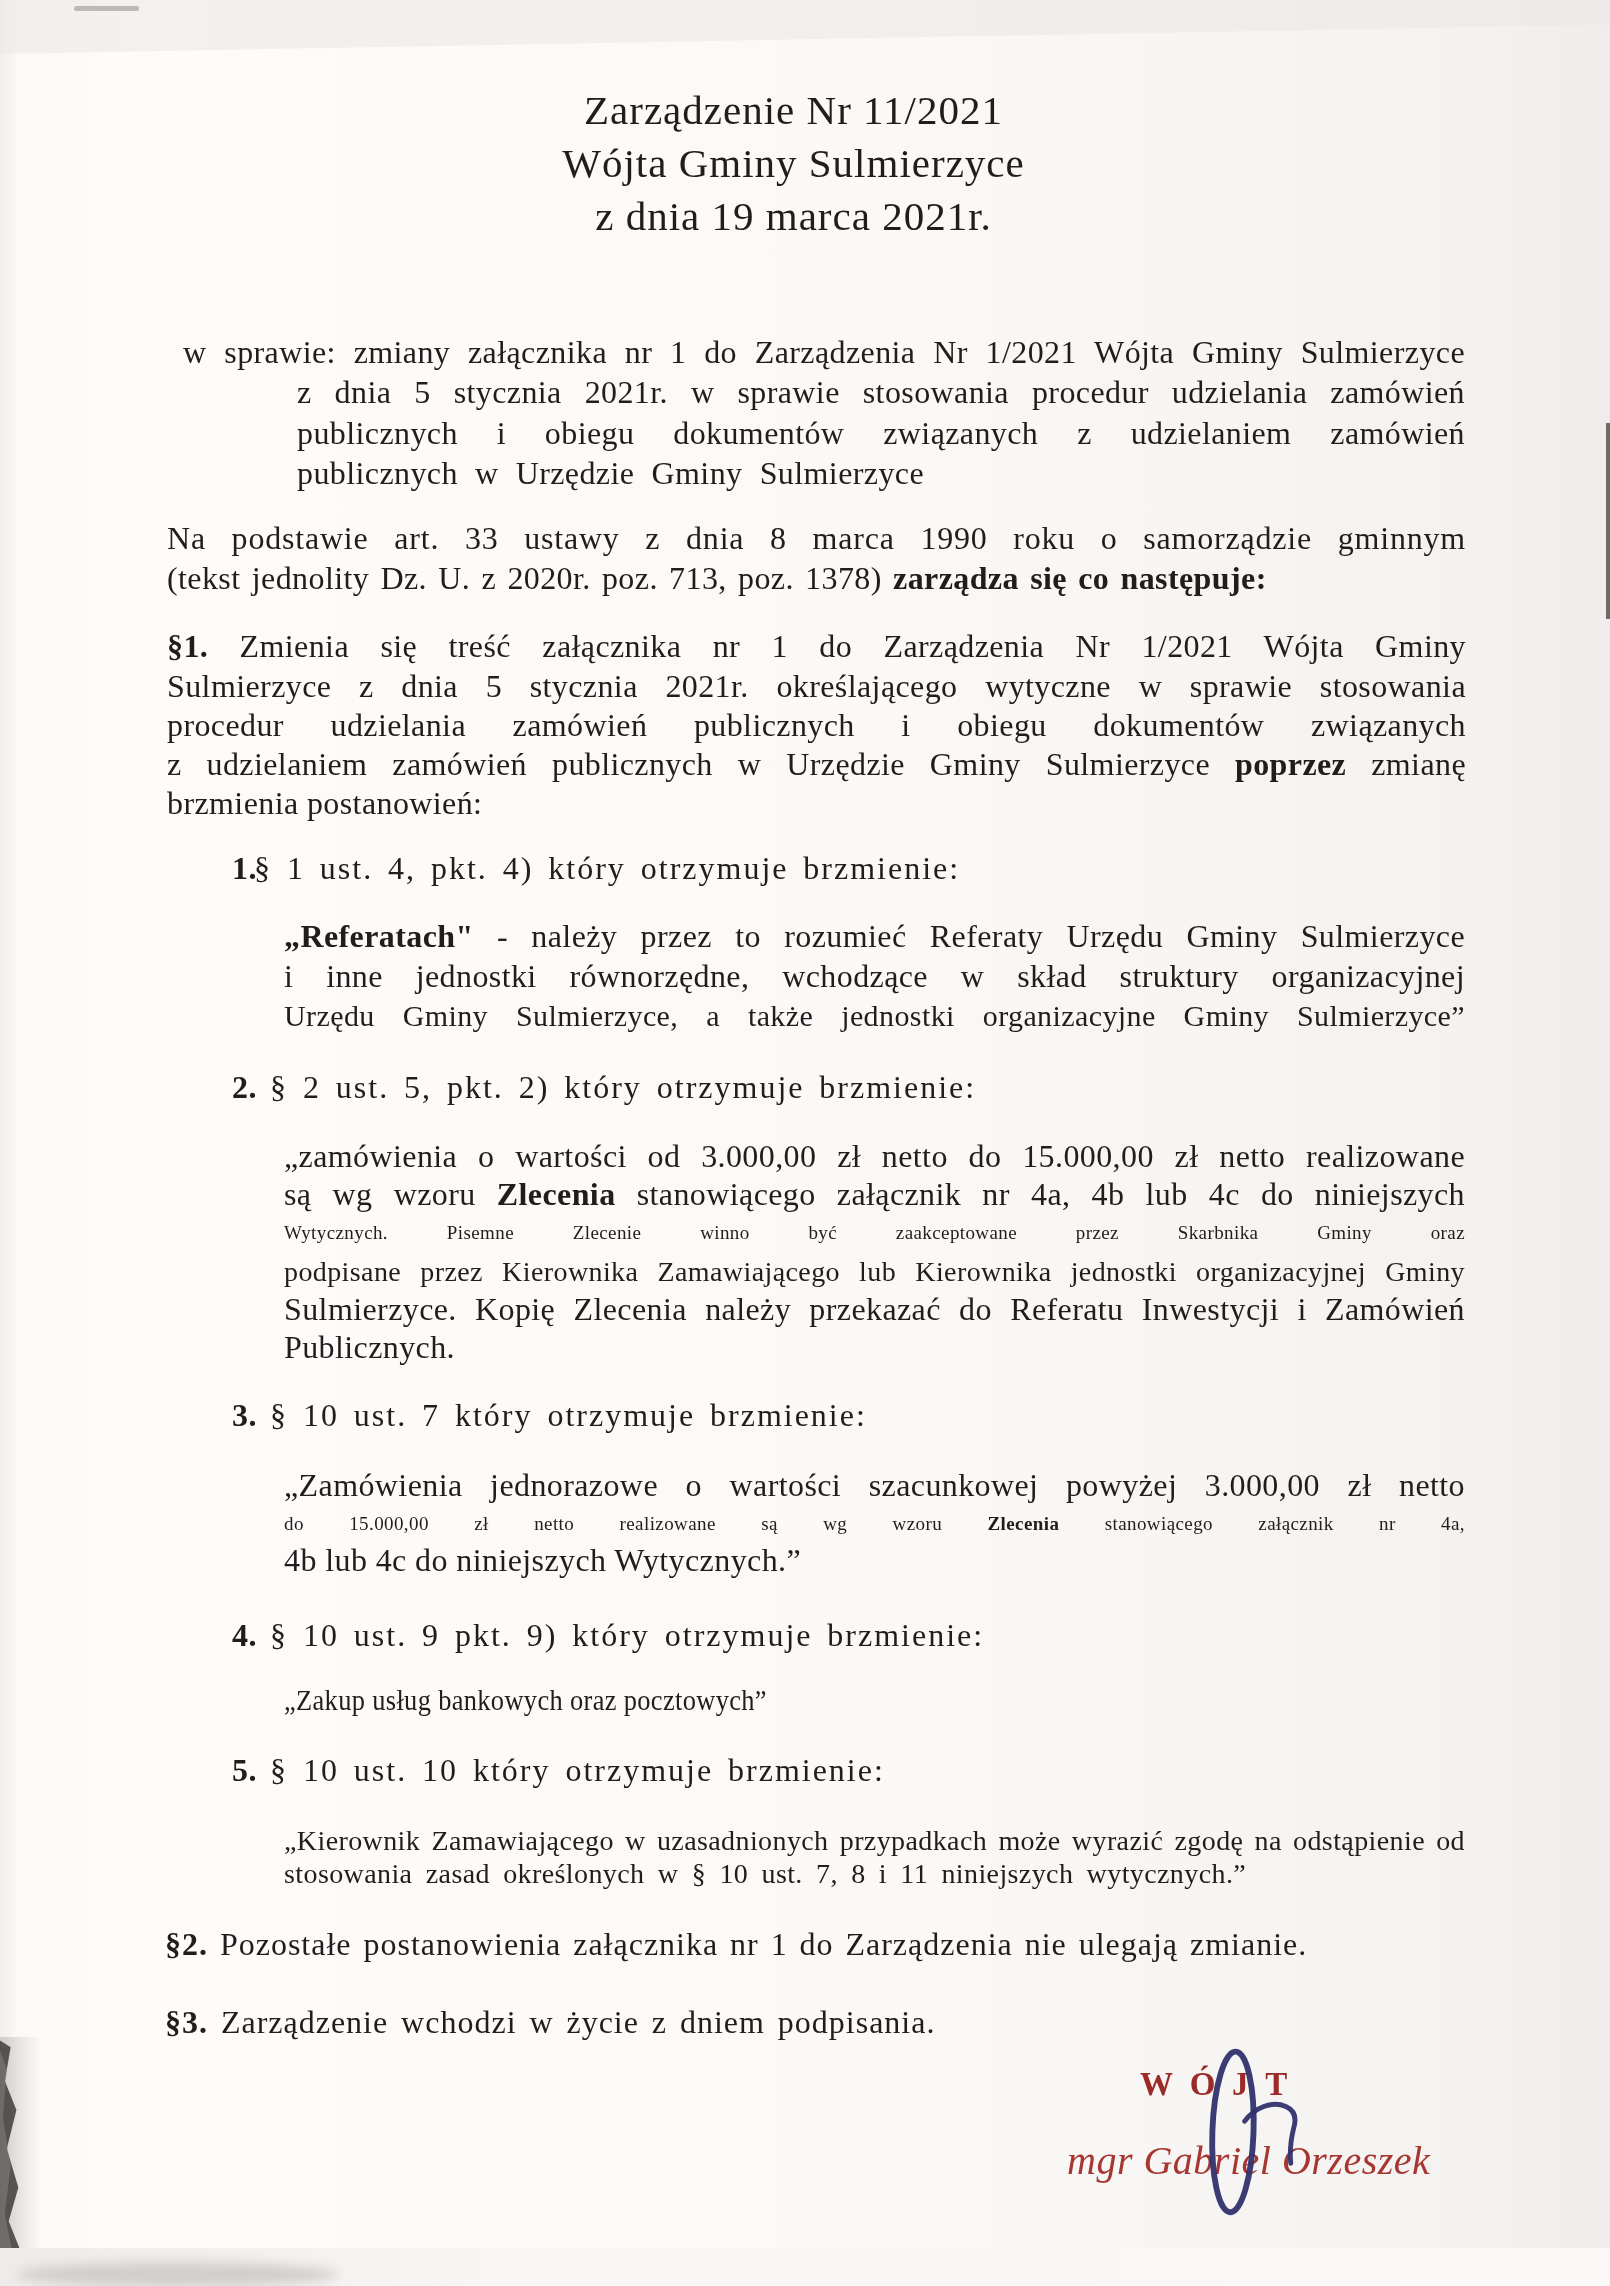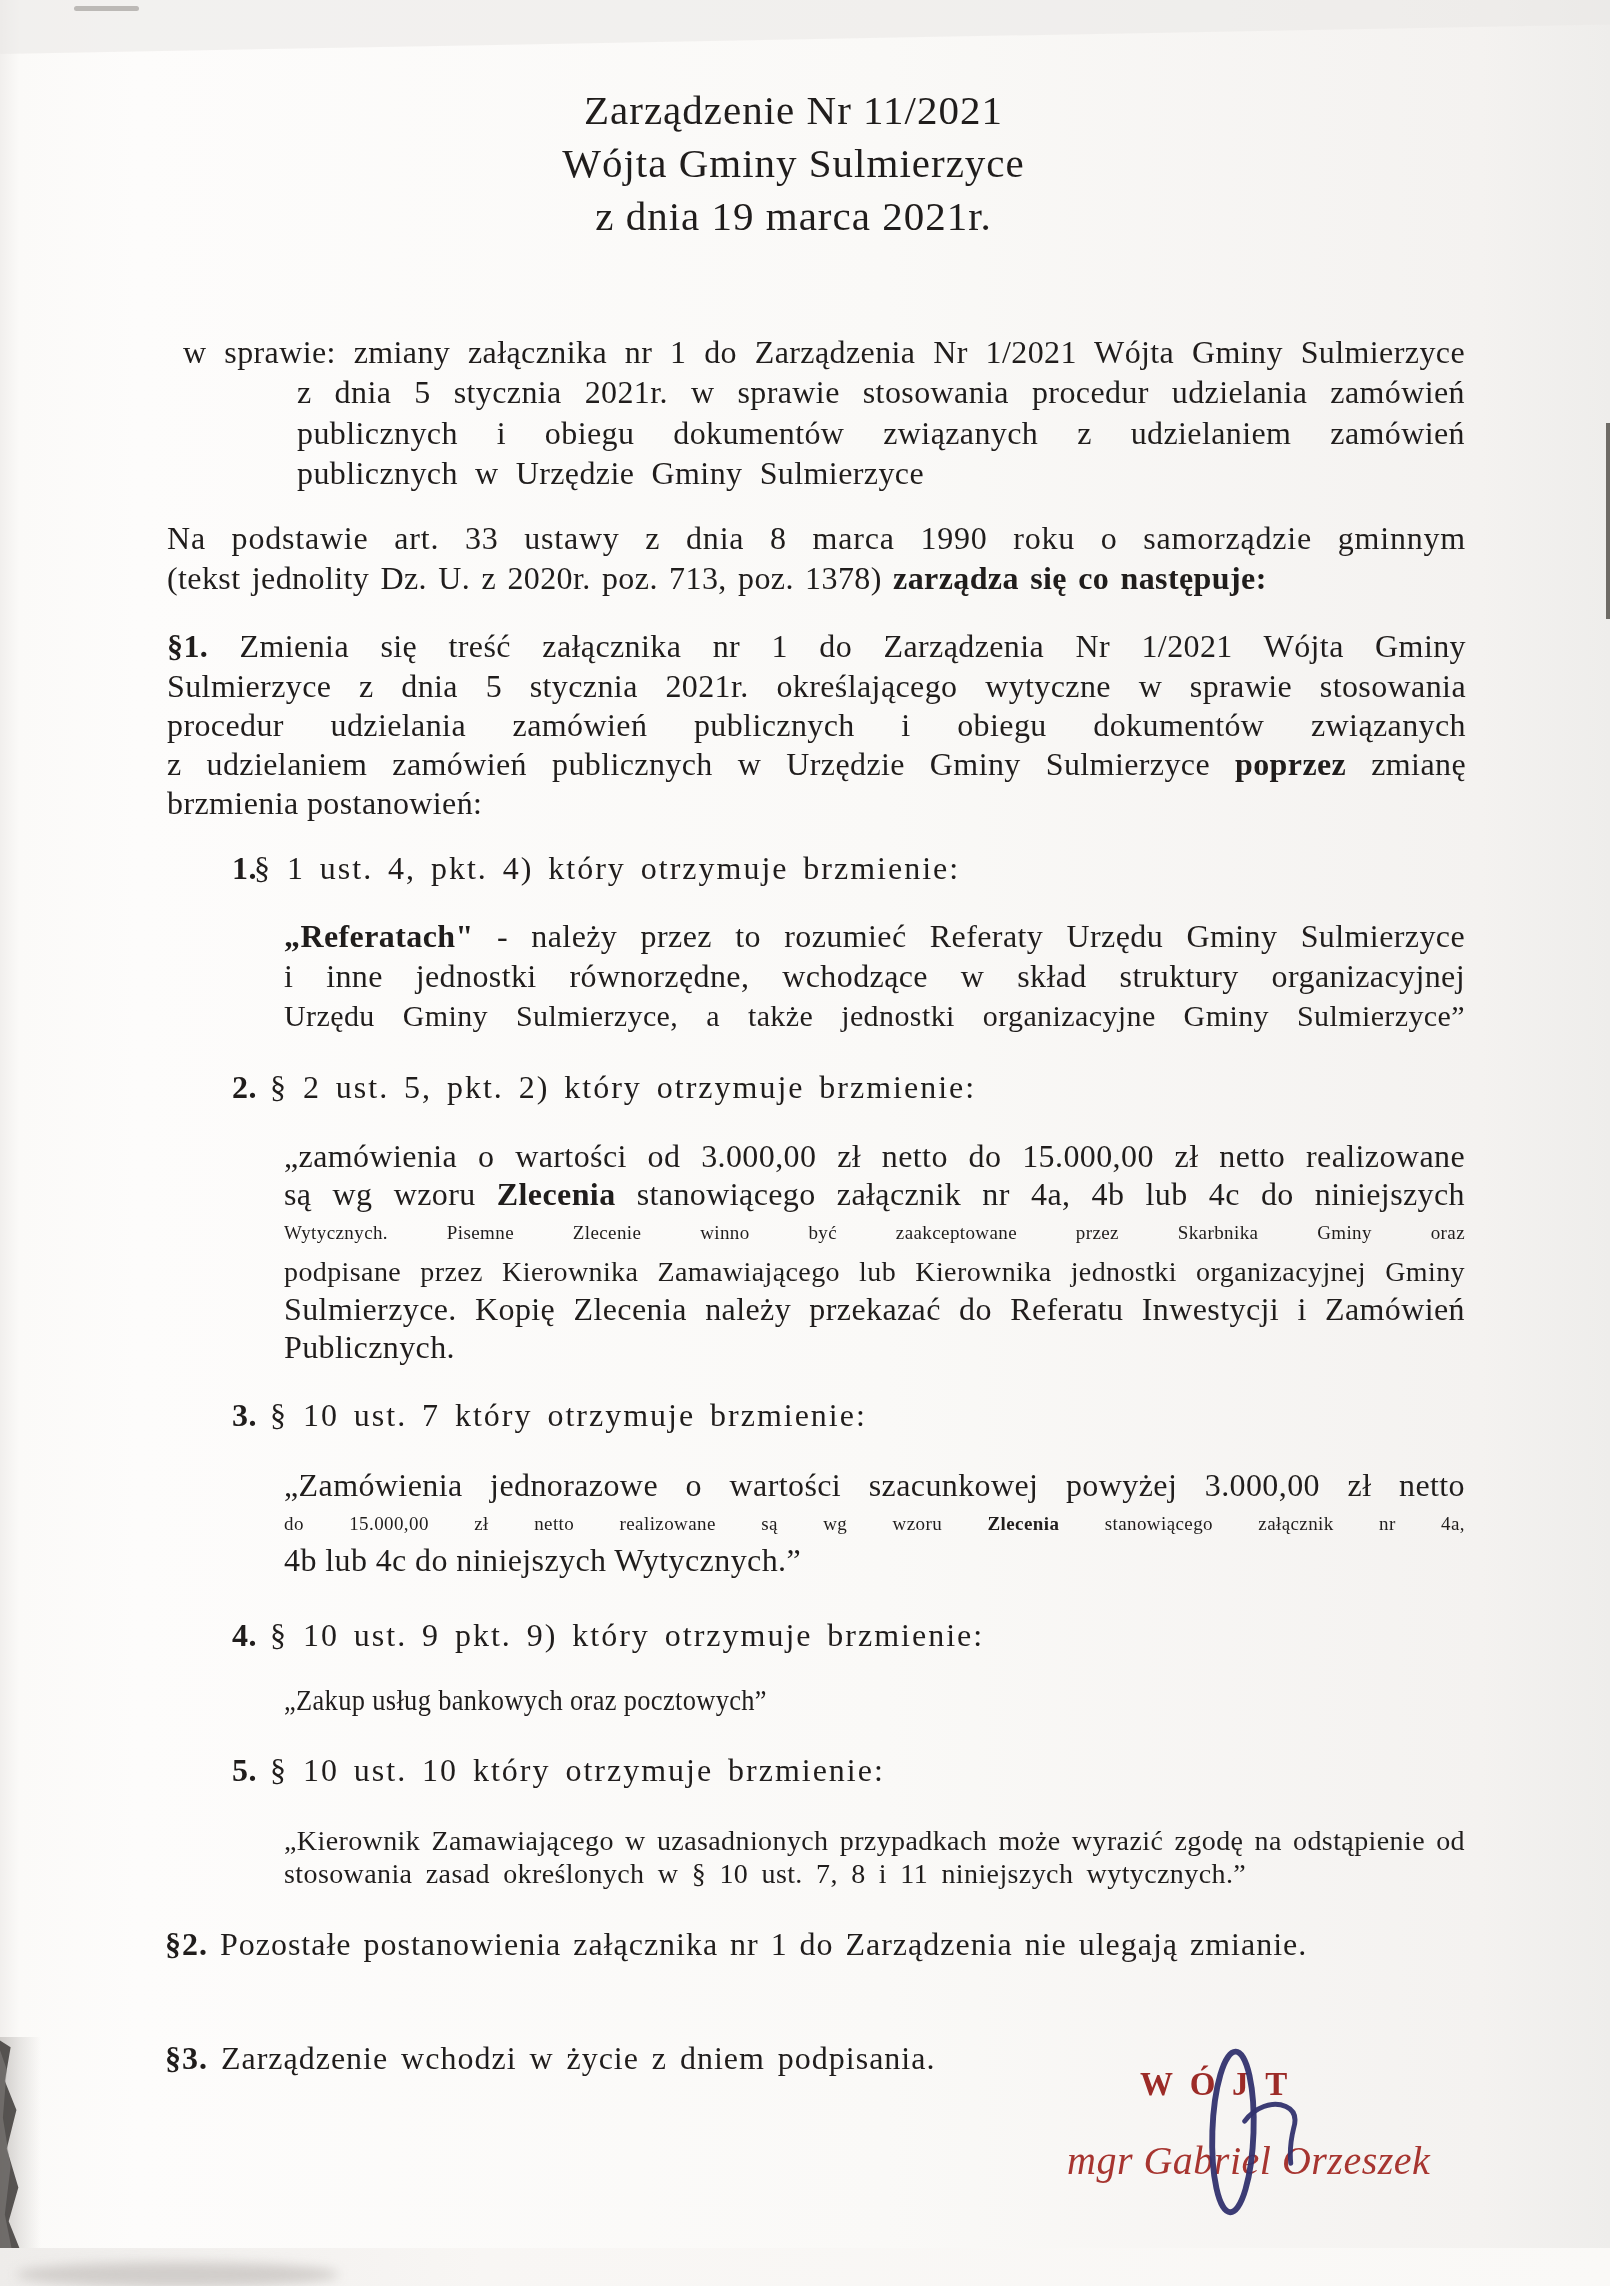--- a/index.html
+++ b/index.html
@@ -95,21 +95,21 @@
   <div class="ln ih" style="left:270px;top:1616px;">§ 10 ust. 9 pkt. 9) który otrzymuje brzmienie:</div>
   <div class="ln fs31 q4c" style="left:284px;top:1680px;">„Zakup usług bankowych oraz pocztowych”</div>
 
   <div class="ln b" style="left:232px;top:1751px;">5.</div>
   <div class="ln ih" style="left:270px;top:1751px;">§ 10 ust. 10 który otrzymuje brzmienie:</div>
   <div class="ln jl fs29" style="left:284px;top:1821px;width:1181px;">„Kierownik Zamawiającego w uzasadnionych przypadkach może wyrazić zgodę na odstąpienie od</div>
   <div class="ln fs29" style="left:284px;top:1854px;word-spacing:5.9px;">stosowania zasad określonych w § 10 ust. 7, 8 i 11 niniejszych wytycznych.”</div>
 
   <div class="ln" style="left:165px;top:1925px;letter-spacing:1px;word-spacing:2.9px;"><span class="b">§2.</span><span> Pozostałe postanowienia załącznika nr 1 do Zarządzenia nie ulegają zmianie.</span></div>
 
-  <div class="ln" style="left:165px;top:2003px;letter-spacing:1px;word-spacing:3.9px;margin-top:36px;"><span class="b">§3.</span><span> Zarządzenie wchodzi w życie z dniem podpisania.</span></div>
+  <div class="ln" style="left:165px;top:2003px;letter-spacing:1px;word-spacing:3.9px;"><span class="b">§3.</span><span> Zarządzenie wchodzi w życie z dniem podpisania.</span></div>
 
   <div class="stamp-title">WÓJT</div>
   <div class="stamp-name">mgr Gabriel Orzeszek</div>
   <svg class="sig" width="167" height="196" viewBox="0 0 170 200">
     <ellipse cx="63" cy="103" rx="21" ry="82" transform="rotate(2 63 103)" fill="none" stroke="#31326e" stroke-width="6" opacity="0.95"></ellipse>
     <path d="M 75 92 C 85 78 103 71 117 77 C 126 81 128 89 125 99 C 122 111 121 125 122 135" fill="none" stroke="#31326e" stroke-width="5" stroke-linecap="round" opacity="0.95"></path>
   </svg>
 
 </div>
 

